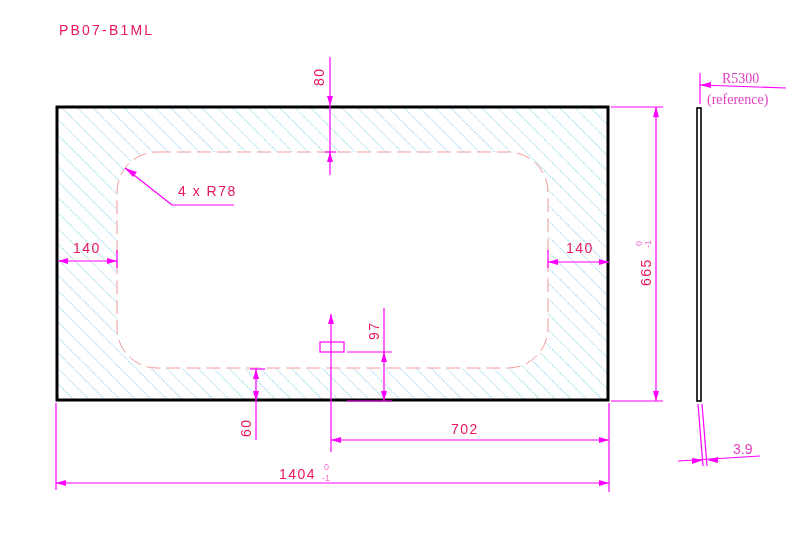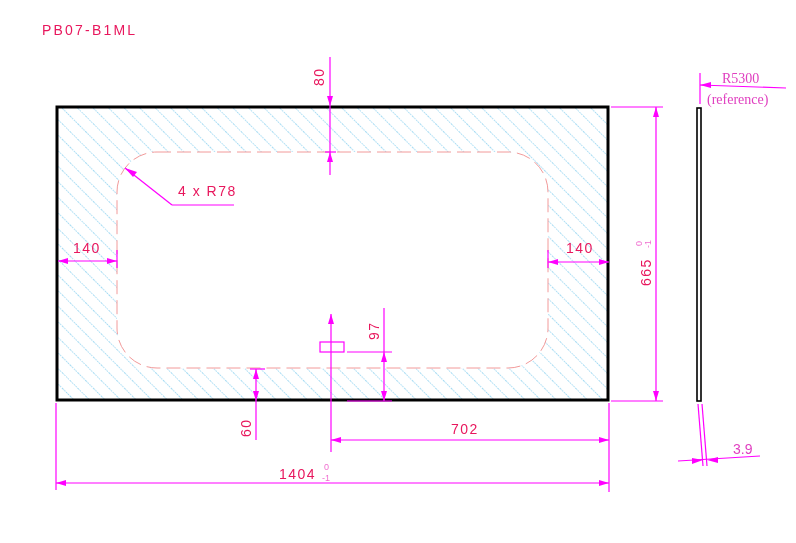--- a/index.html
+++ b/index.html
@@ -1,17 +1,17 @@
 <!DOCTYPE html>
 <html><head>
 <meta charset="utf-8">
 <style>
   html, body { margin: 0; padding: 0; background: #ffffff; }
   body { width: 796px; height: 543px; position: relative; overflow: hidden; font-family: "Liberation Sans", sans-serif; }
-  .title { position: absolute; left: 42px; top: 22px; font-size: 14px; letter-spacing: 2.2px; color: #e8175d; }
+  .title { position: absolute; left: 59px; top: 22px; font-size: 14px; letter-spacing: 2.2px; color: #e8175d; }
   svg { position: absolute; left: 0; top: 0; }
   .dimtxt { fill: #e8175d; font-family: "Liberation Sans", sans-serif; font-size: 14px; letter-spacing: 1.5px; }
   .tol { fill: #f06fd0; font-family: "Liberation Sans", sans-serif; font-size: 9px; }
   .ref { fill: #e040c0; font-family: "Liberation Serif", serif; font-size: 14px; }
   .dim { stroke: #ff00ff; stroke-width: 1.2; fill: none; }
   .arrow { fill: #ff00ff; }
 </style>
 </head>
 <body>
 

